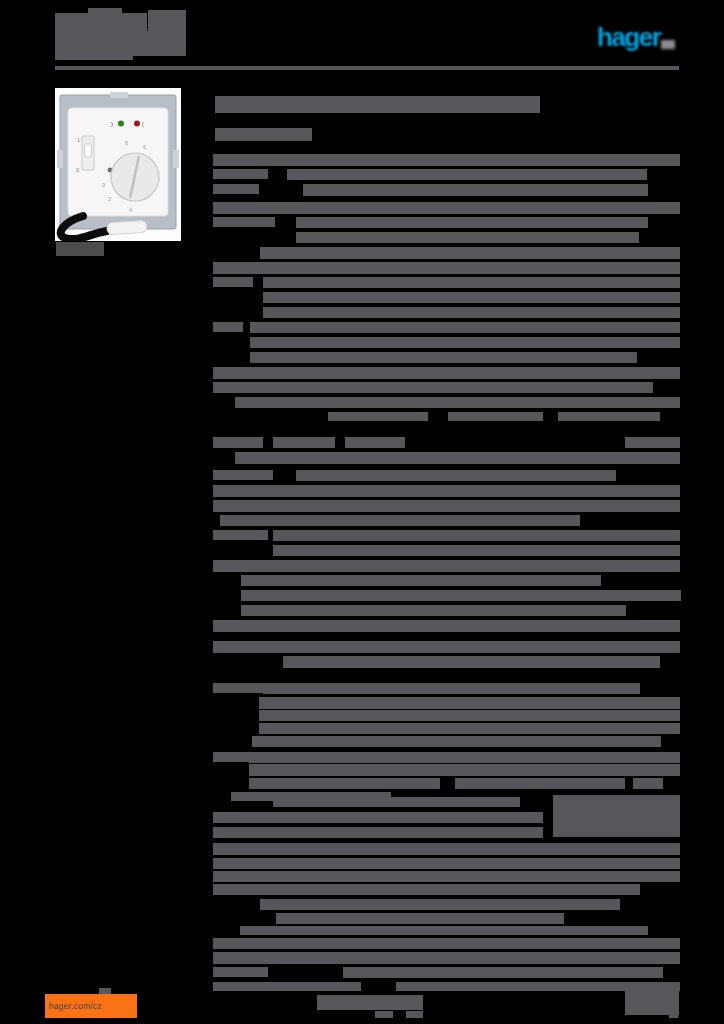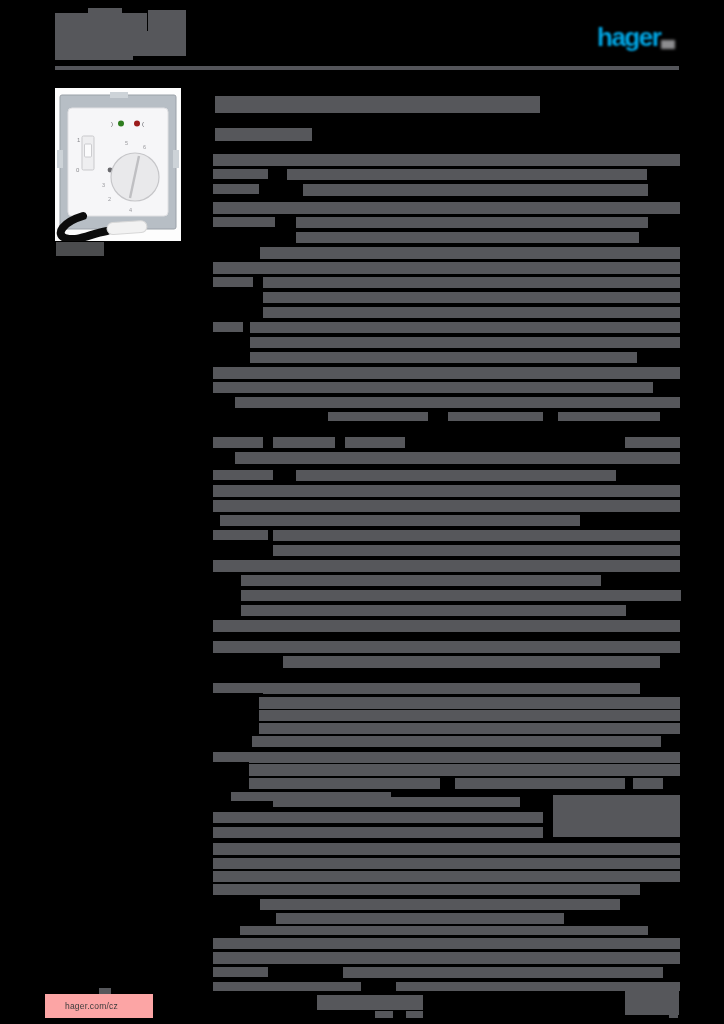--- a/index.html
+++ b/index.html
@@ -24,21 +24,21 @@
   
   #photo{position:absolute;left:55px;top:88px;width:126px;height:153px;}
   #caption-redact{left:0;top:0;width:724px;height:270px;}
 
   
   #content-redact{left:213px;top:0;width:467px;height:1000px;}
 
   
   #footer-mid-redact,#footer-right-redact{left:0;top:0;width:724px;height:1024px;}
   #site-box{position:absolute;left:45px;top:994px;width:92px;height:24px;
-        background:#fca5a5;display:flex;align-items:center;padding-left:16px;}
+        background:#f97316;display:flex;align-items:center;}
   #site-link{font-size:8.5px;color:#3c3c3c;padding-left:4px;letter-spacing:.2px;
         text-decoration:none;}
   .dialnum{font-size:5.5px;fill:#9a9a9e;font-family:"Liberation Sans",sans-serif;}
   .slidelabel{font-size:6px;fill:#8a8a8e;font-family:"Liberation Sans",sans-serif;}
 </style>
 </head>
 <body>
 
 <div id="page">
 

